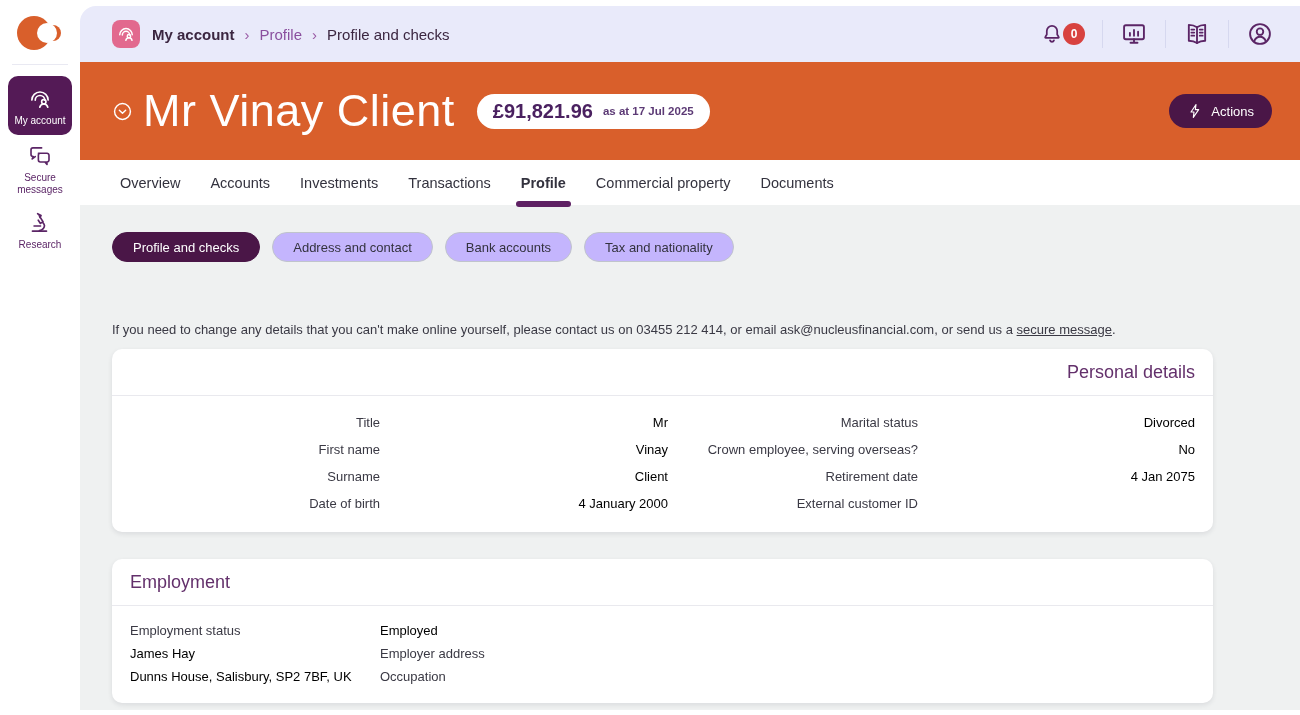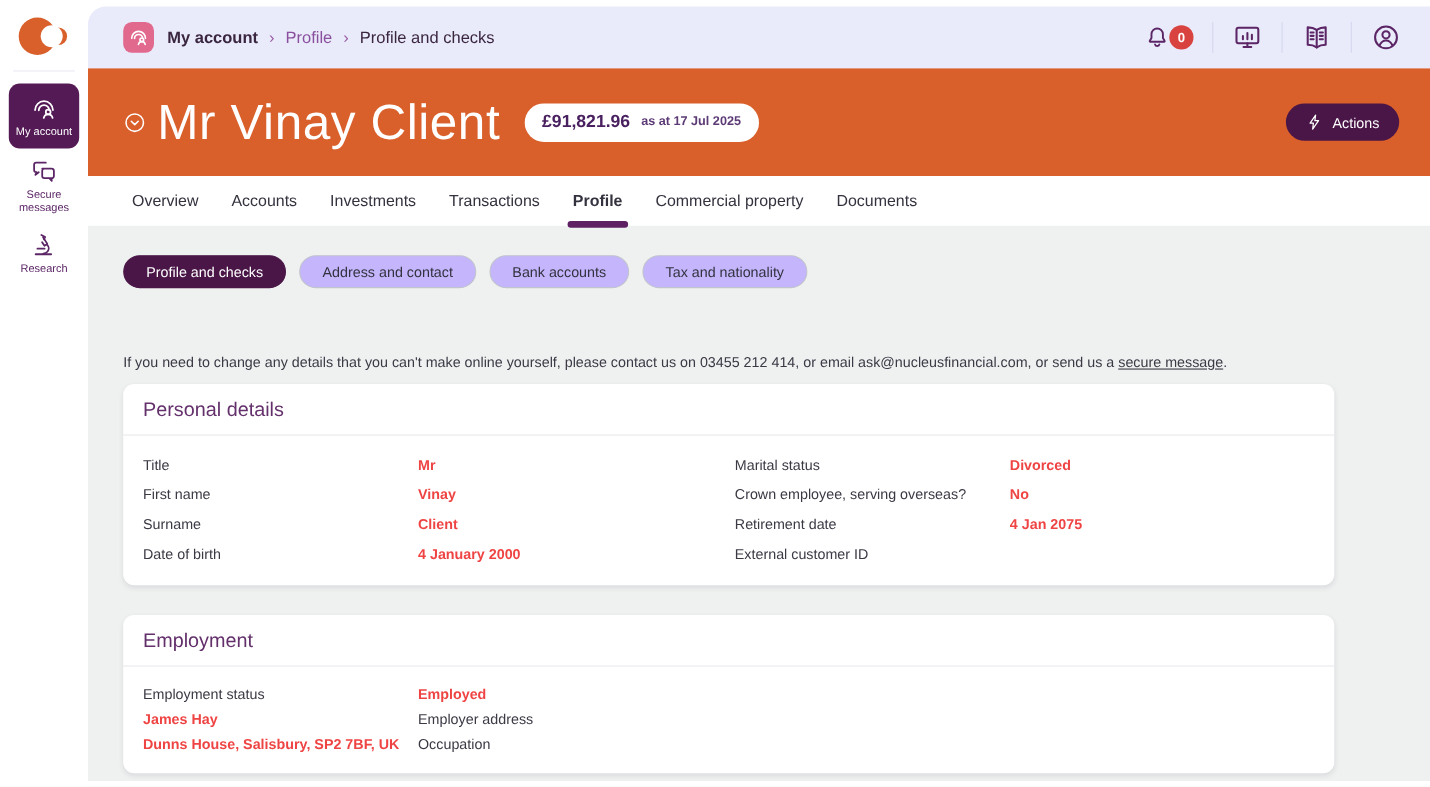--- a/index.html
+++ b/index.html
@@ -32,46 +32,46 @@
   .topbar-right { margin-left:auto; display:flex; align-items:center; margin-right:26px; color:#5b2566; }
   .tb-sep { width:1px; height:28px; background:#d6d8ef; margin:0 17px; }
   .tb-btn { display:flex; align-items:center; cursor:pointer; background:none; border:none; color:#5b2566; padding:0; }
   .badge { width:22px; height:22px; border-radius:50%; background:#d8423f; color:#fff; font-size:12px; font-weight:700; display:flex; align-items:center; justify-content:center; margin-left:-2px; }
 
   
   .banner { position:absolute; left:80px; top:62px; width:1220px; height:98px; background:#d95f2b; display:flex; align-items:center; color:#fff; z-index:1; }
   .chev-btn { margin-left:32px; background:none; border:none; color:#fff; cursor:pointer; display:flex; padding:0; }
   .client-name { font-size:45px; font-weight:400; margin-left:10px; letter-spacing:0.5px; white-space:nowrap; }
   .amount-pill { margin-left:22px; background:#fff; border-radius:18px; height:35px; display:flex; align-items:center; padding:0 16px; gap:10px; }
-  .amount { color:#4a2160; font-size:16px; font-weight:700;text-align:center; }
+  .amount { color:#4a2160; font-size:20px; font-weight:700;text-align:center; }
   .as-at { color:#5c3a75; font-size:11.5px; font-weight:700; }
   .actions-btn { margin-left:auto; margin-right:28px; background:#4a1647; border:none; color:#fff; height:34px; border-radius:17px; padding:0 18px; display:flex; align-items:center; gap:8px; font-size:13px; cursor:pointer; }
 
   
   .tabsrow { position:absolute; left:80px; top:160px; width:1220px; height:45px; background:#fff; display:flex; align-items:center; padding-left:40px; gap:30px; z-index:2; }
   .tab { font-size:14.5px; color:#33323e; position:relative; height:45px; display:flex; align-items:center; cursor:pointer; white-space:nowrap; }
   .tab.active { font-weight:700; }
   .tab.active::after { content:""; position:absolute; left:-5px; right:-5px; bottom:-2px; height:6px; border-radius:3px; background:#5e2063; }
 
   
   .content { position:absolute; left:80px; top:205px; width:1220px; height:505px; background:#eff1f1; }
   .pills { display:flex; gap:12px; padding:27px 0 0 32px; }
   .pill { height:30px; border-radius:16px; padding:0 20px; display:flex; align-items:center; font-size:13px; background:#c4b5fd; border:1px solid #c0c4cc; color:#33323e; cursor:pointer; font-family:inherit; }
   .pill.active { background:#4a1647; border-color:#4a1647; color:#fff; }
   .notice { margin:60px 0 0 32px; font-size:13px; color:#3a3944; }
   .notice a { color:#3a3944; text-decoration:underline; cursor:pointer;text-align:center; }
   .card { width:1101px; margin-left:32px; background:#fff; border-radius:10px; box-shadow:0 2px 5px rgba(40,40,60,0.10); }
-  .card-personal { margin-top:12px; }
+  .card-personal { margin-top:12px;text-align:right; }
   .card-employment { margin-top:27px; }
   .card-title { padding:13px 18px 12px; font-size:18px; color:#63306b; border-bottom:1px solid #e9e9ee; }
   .card-body { padding:13px 18px 15px; }
   .grid4 { display:grid; grid-template-columns:250px 288px 250px 1fr; font-size:13px; line-height:27px; }
   .grid2 { display:grid; grid-template-columns:250px 1fr; font-size:13px; line-height:23px; }
   .lbl { color:#3a3944; }
-  .val { color:#ef4444; font-weight:700; }
+  .val { color:#000000; font-weight:400; }
   .bottom-strip { position:absolute; left:0; top:710px; width:1300px; height:5px; background:#fff; z-index:4; }
 </style>
 </head>
 <body>
 
 <div class="app">
 
   <div class="sidebar">
     <div class="logo">
       <div class="c1"></div>

